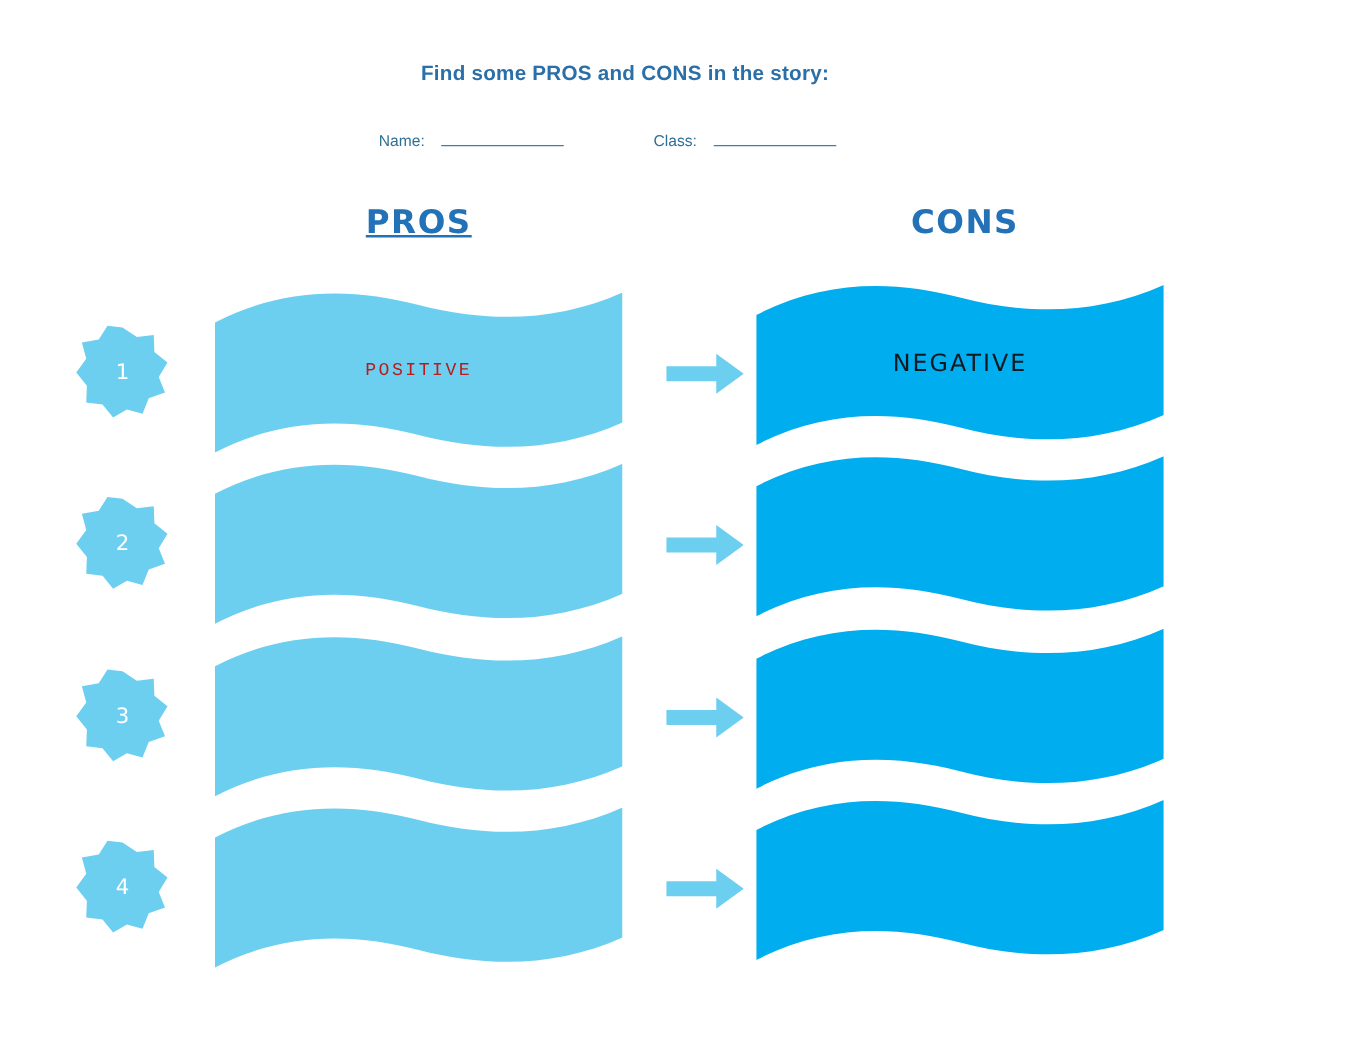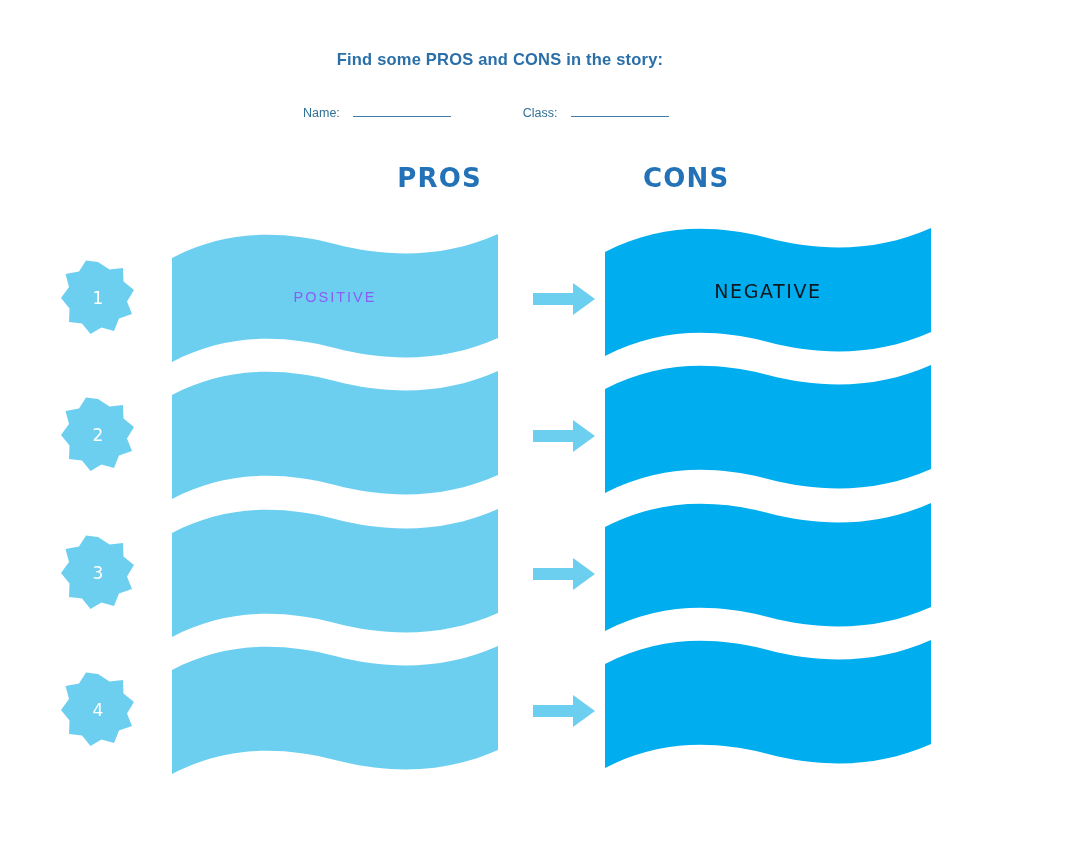--- a/index.html
+++ b/index.html
@@ -66,22 +66,22 @@
   
   .col-head {
     position: absolute;
     top: 163px;
     font-size: 26px;
     font-weight: bold;
     color: #2372b8;
     letter-spacing: 1.2px;
     font-family: "DejaVu Sans", sans-serif;
   }
-  .col-head.pros { left: 156px; width: 326px; text-align: right; }
-  .col-head.cons { left: 643px; width: 326px; }
+  .col-head.pros { left: 172px; width: 326px; text-align: center; text-decoration: underline; }
+  .col-head.cons { left: 609px; width: 326px; text-align: center; }
 
   
   .row {
     position: absolute;
     left: 0;
     width: 1084px;
     height: 130px;
   }
   .row-1 { top: 234px; }
   .row-2 { top: 371px; }
@@ -121,24 +121,24 @@
 
   .banner-label {
     position: absolute;
     left: 0;
     width: 326px;
     text-align: center;
     pointer-events: none;
   }
   .banner-label.positive {
     top: 55px;
-    color: #8b5cf6;
+    color: #b91c1c;
     font-size: 14.5px;
     letter-spacing: 2px;
-    font-family: Liberation Sans, sans-serif;
+    font-family: Liberation Mono, monospace;
     text-align: center;
   }
   .banner-label.negative {
     top: 52px;
     color: #101820;
     font-size: 19px;
     letter-spacing: 1.6px;
     font-family: "DejaVu Sans", sans-serif;
   }
 

